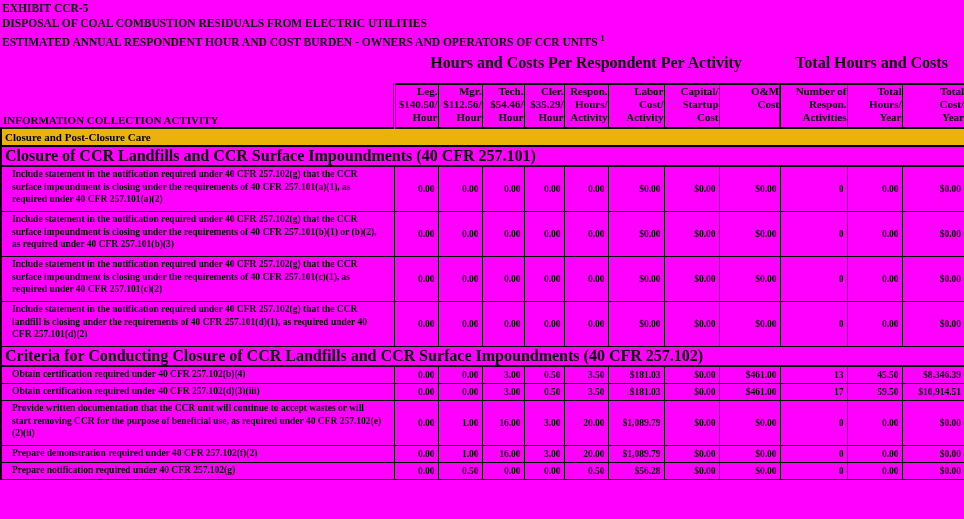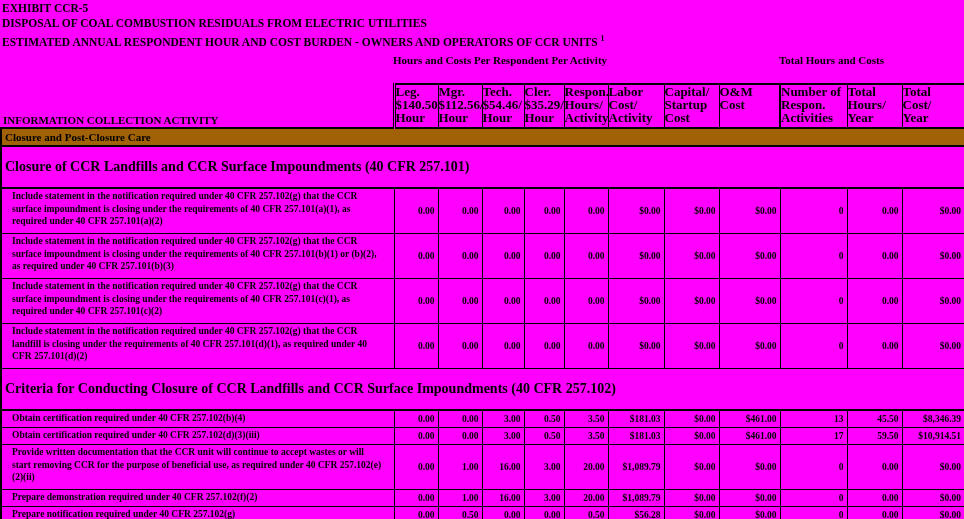--- a/index.html
+++ b/index.html
@@ -3,60 +3,60 @@
 <meta charset="utf-8">
 <style>
   html,body{margin:0;padding:0;}
   body{
     width:964px;height:519px;overflow:hidden;position:relative;
     background:#FF00FF;color:#000;
     font-family:"Liberation Serif","DejaVu Serif",serif;font-weight:bold;
   }
   .titles{position:absolute;top:1px;left:2px;font-size:11.5px;line-height:15px;white-space:nowrap;}
   .titles sup{font-size:8px;}
-  .group-head{position:absolute;top:54px;font-size:11px;}
+  .group-head{position:absolute;top:54px;font-size:16px;text-align:center;}
   #gh-left{left:393px;width:386px;}
   #gh-right{left:779px;width:185px;}
   table{
     position:absolute;top:83px;left:0;width:964px;
     border-collapse:collapse;table-layout:fixed;
   }
   td{padding:0;font-weight:bold;overflow:hidden;}
   
   td.info-head{
     border:0;border-bottom:2px solid #000;
     vertical-align:bottom;font-size:11px;padding:0 0 1px 2px;white-space:nowrap;
   }
   td.col-head{
     border:1px solid #000;border-top:2px solid #000;border-bottom:2px solid #000;
-    text-align:left;vertical-align:top;font-size:13px;line-height:13px;height:42px;
+    text-align:right;vertical-align:top;font-size:11px;line-height:13px;height:42px;
   }
   td.col-head.first{border-left:3px double #000;}
   td.col-head.numcol{border-left:2px solid #000;}
   td.col-head.last{border-right:2px solid #000;}
   
   td.desc{
     border:1px solid #000;border-left:2px solid #000;
     font-size:9.5px;line-height:12.5px;padding:1px 10px;vertical-align:top;
   }
   td.num{
     border:1px solid #000;
     font-size:9.5px;text-align:right;padding:0 3px 0 0;vertical-align:middle;white-space:nowrap;
   }
   td.num.last{border-right:2px solid #000;}
   tr.single td{height:14px;}
   tr.tall td{height:42px;}
   td.section{
-    background:#a16207;border:2px solid #000;
+    background:#eab308;border:2px solid #000;
     font-size:11px;padding:1px 3px;height:14px;white-space:nowrap;
   }
   td.subsection{
     border:1px solid #000;border-left:2px solid #000;border-right:2px solid #000;
     border-bottom:2px solid #000;
-    font-size:14px;padding:12px 3px;height:13px;white-space:nowrap;
+    font-size:16px;padding:0 3px;height:13px;white-space:nowrap;
   }
 </style>
 </head>
 <body>
 
 <div class="titles">
   <div>EXHIBIT CCR-5</div>
   <div>DISPOSAL OF COAL COMBUSTION RESIDUALS FROM ELECTRIC UTILITIES</div>
   <div><span>ESTIMATED ANNUAL RESPONDENT HOUR AND COST BURDEN - OWNERS AND OPERATORS OF CCR UNITS</span>&nbsp;<sup>1</sup></div>
 </div>

